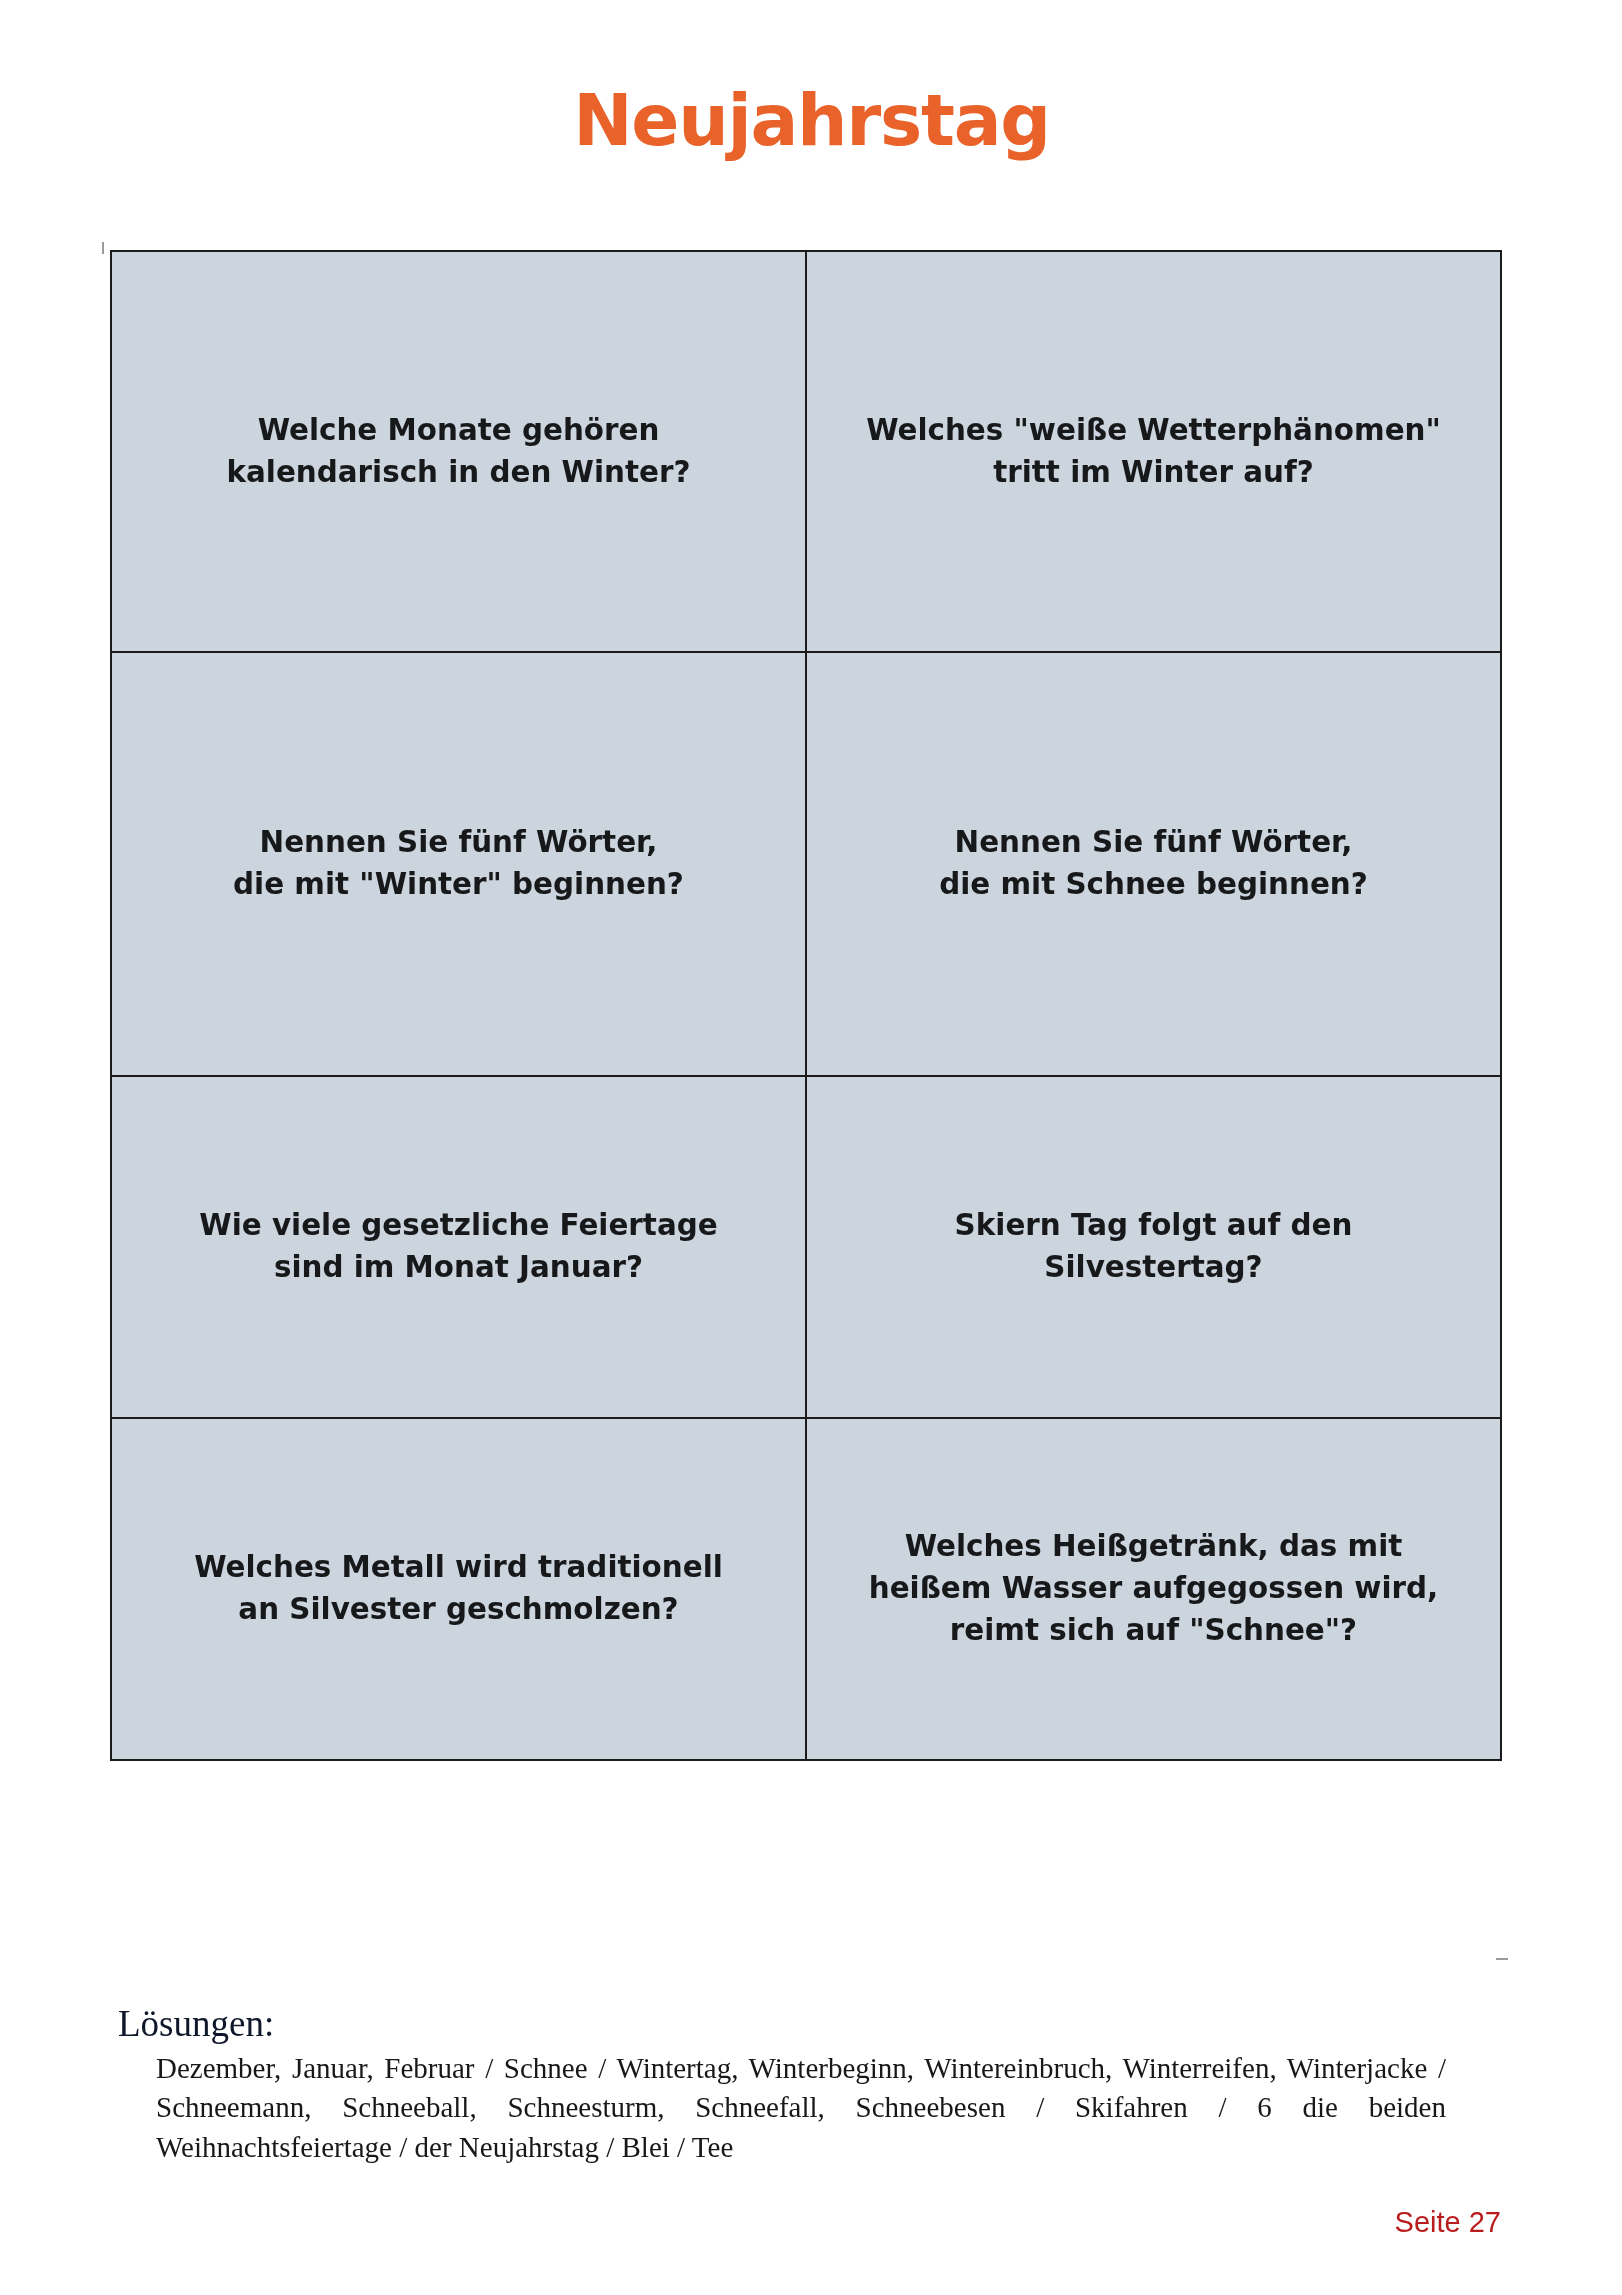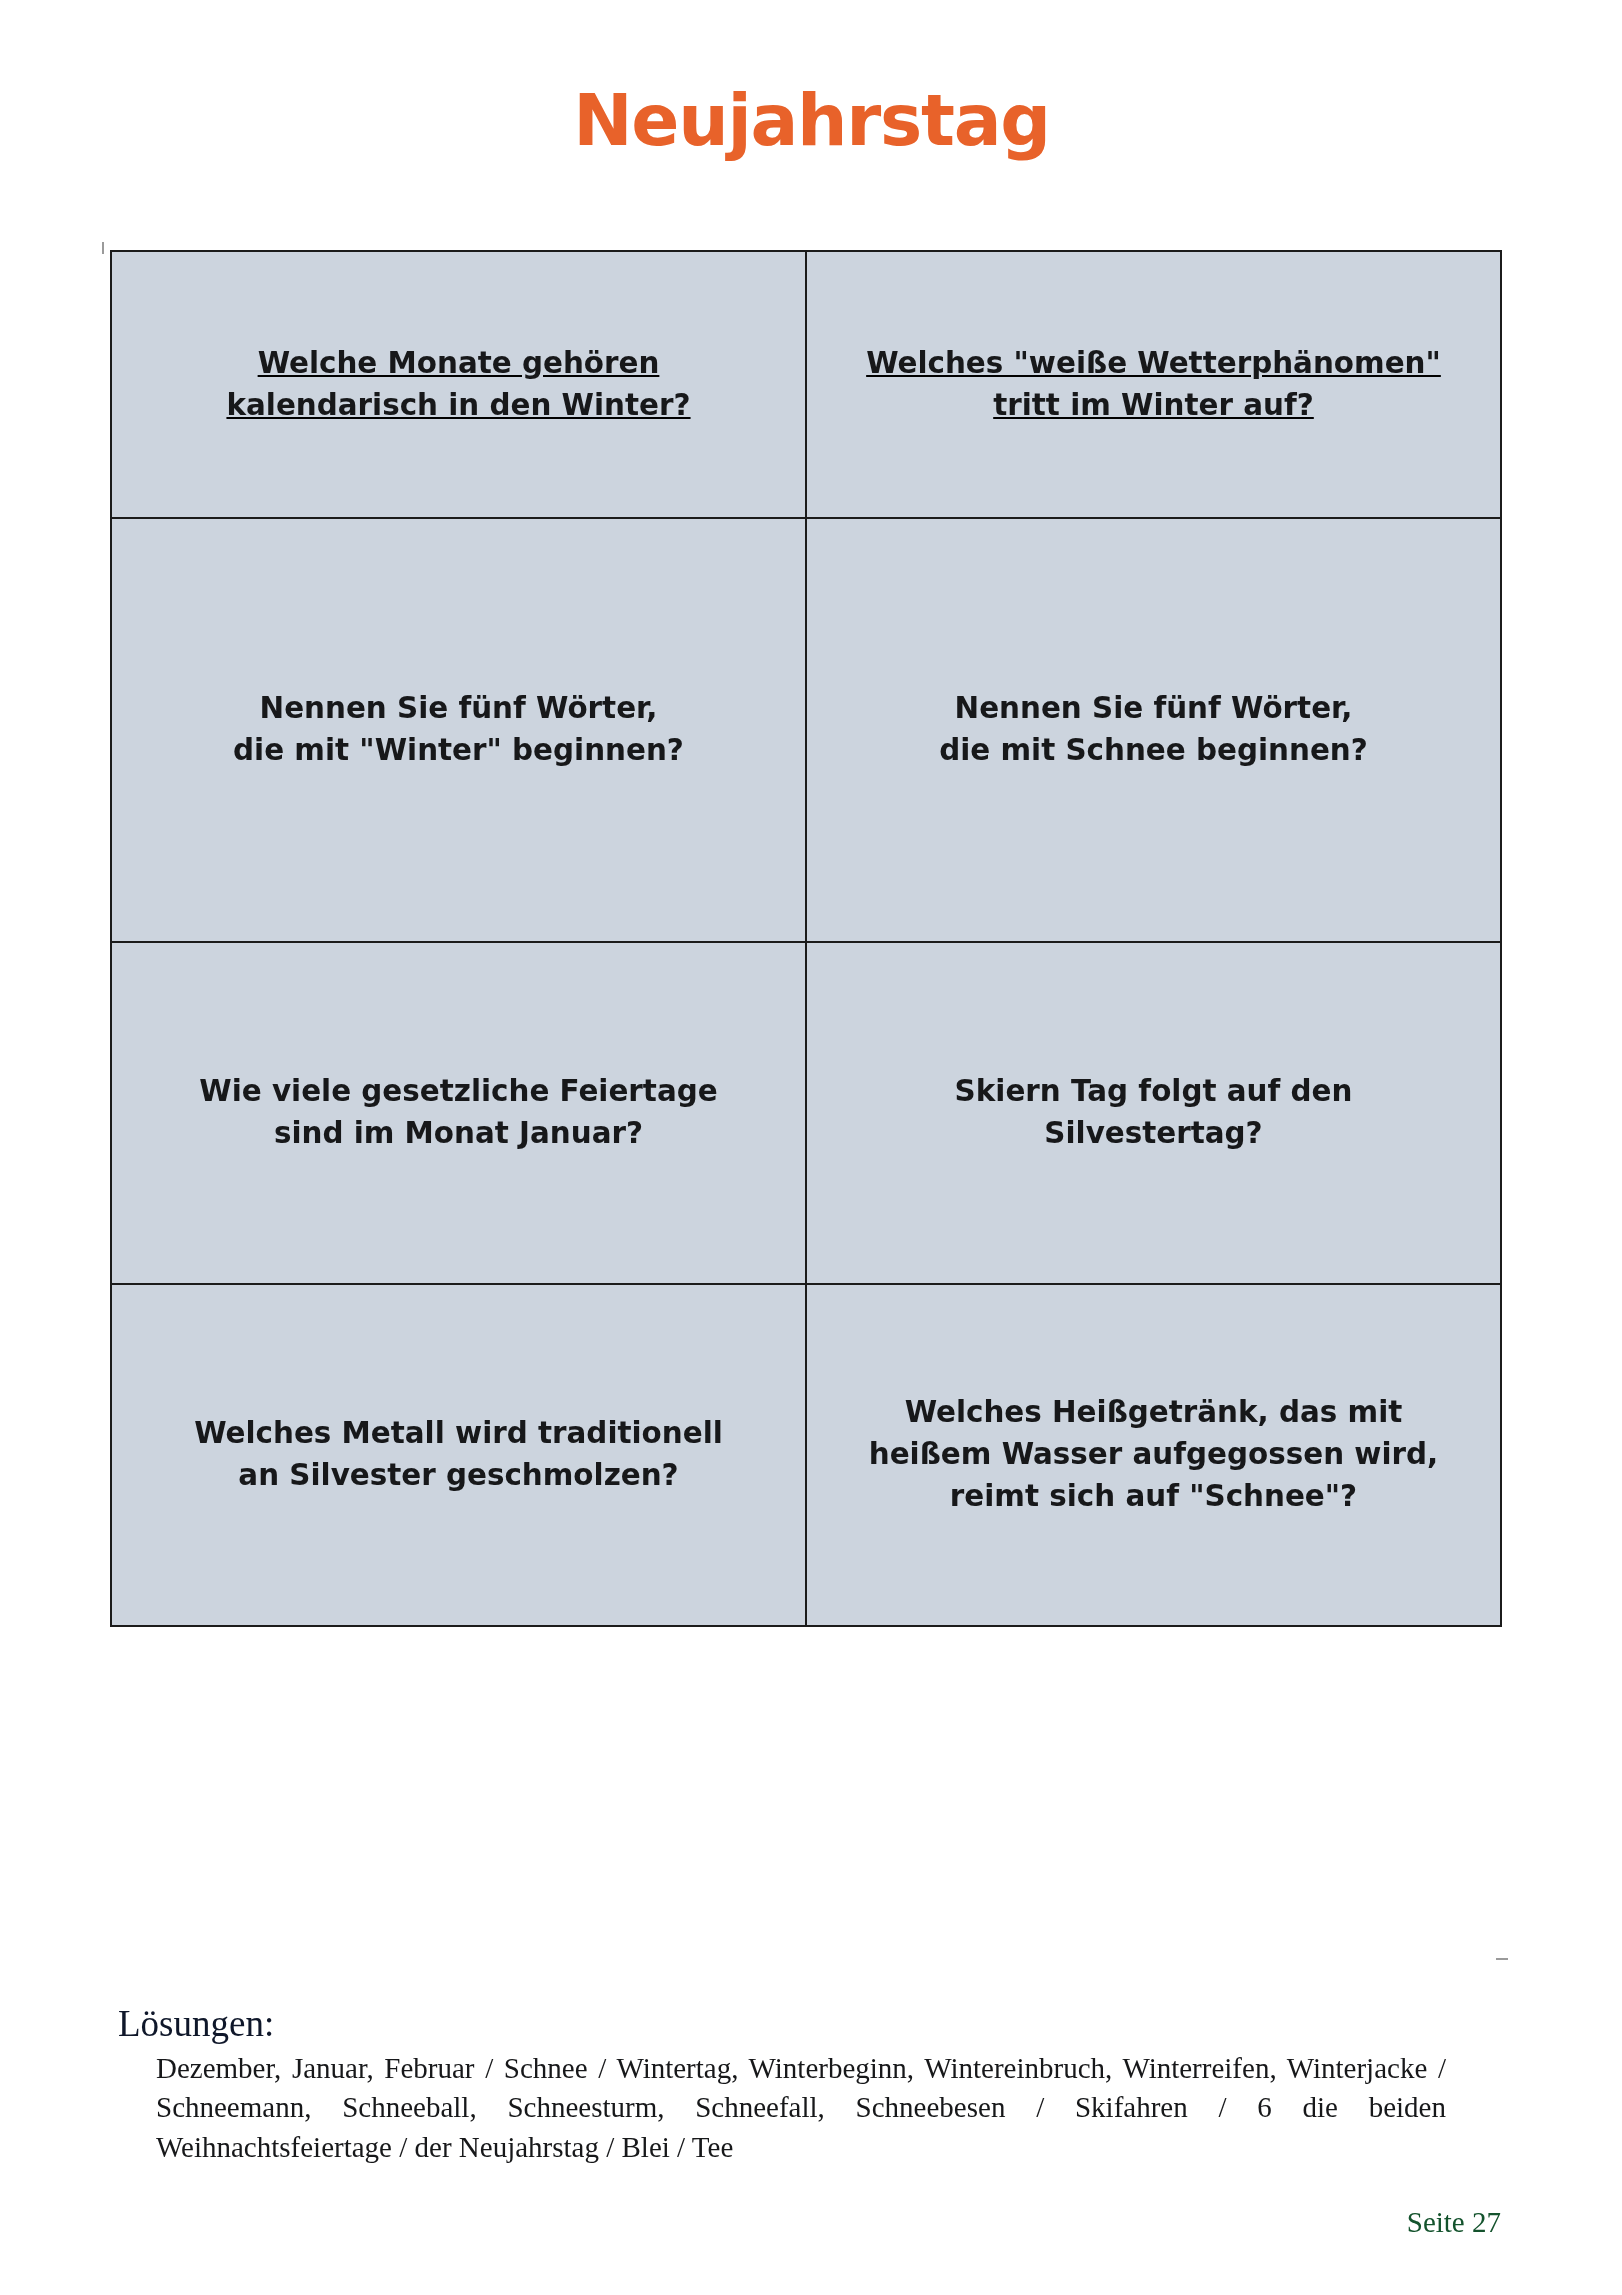--- a/index.html
+++ b/index.html
@@ -63,21 +63,21 @@
   }
   .q-text {
     font-family: "DejaVu Sans", sans-serif;
     font-size: 29.4px;
     font-weight: bold;
     line-height: 1.42;
     color: #17181a;
     white-space: pre-line;
   }
 
-  .row-h1 .cell-inner { height: 265px; text-decoration: underline; }
+  .row-h1 .cell-inner { height: 399px; }
   .row-h2 .cell-inner { height: 422px; }
   .row-h3 .cell-inner { height: 340px; }
   .row-h4 .cell-inner { height: 340px; }
   .row-h5 .cell-inner { height: 340px; }
 
   
   .tick {
     position: absolute;
     background: #9a9a9a;
   }
@@ -108,23 +108,23 @@
     text-align: justify;
     width: 1328px;
     box-sizing: border-box;
   }
 
   
   .footer {
     position: absolute;
     right: 122px;
     bottom: 56px;
-    font-family: Liberation Serif, serif;
+    font-family: Liberation Sans, sans-serif;
     font-size: 29px;
-    color: #14532d;
+    color: #b91c1c;
   }
 </style>
 </head>
 <body>
 
 <div class="page">
 
   <div class="title">Neujahrstag</div>
 
   <div class="tick tick-tl"></div>

